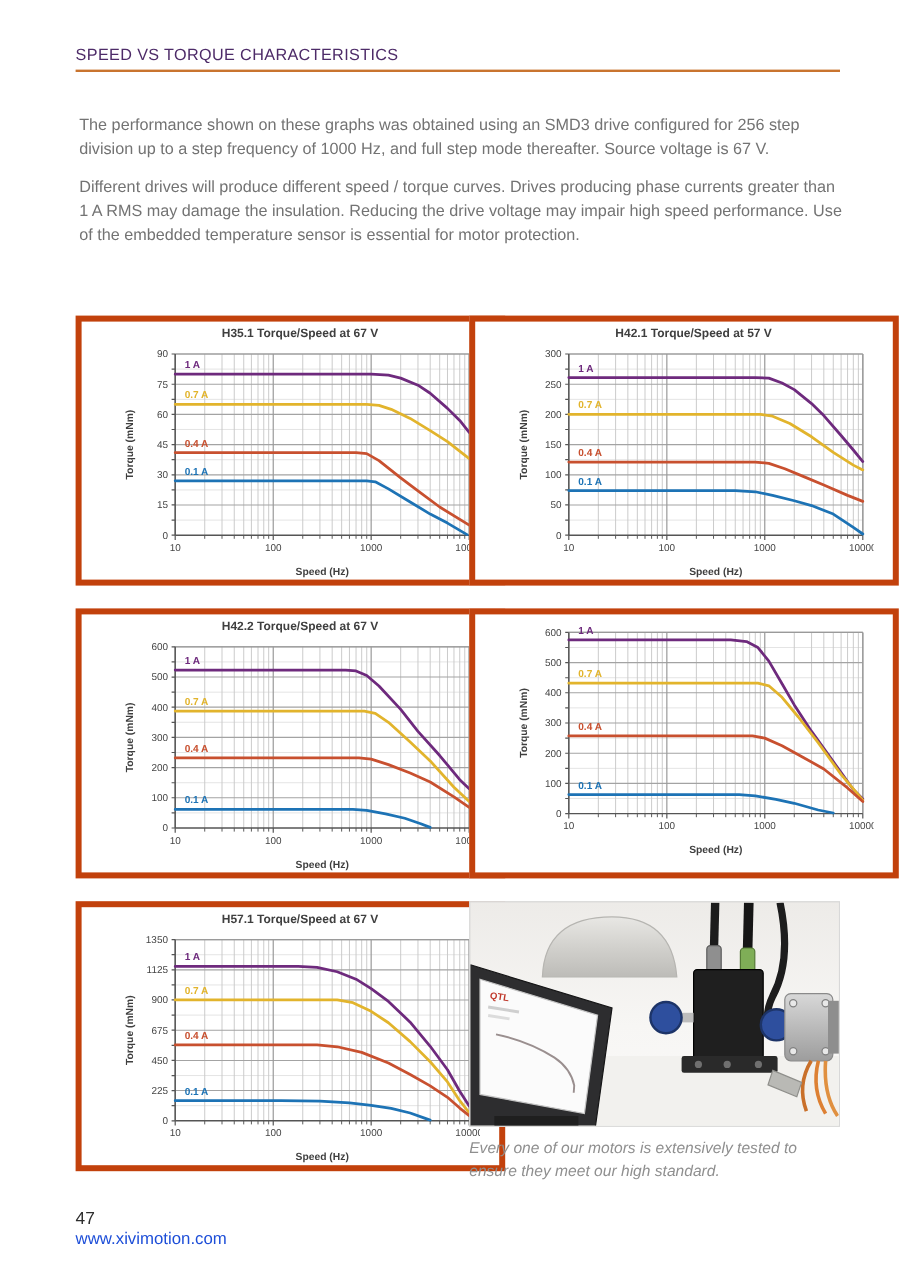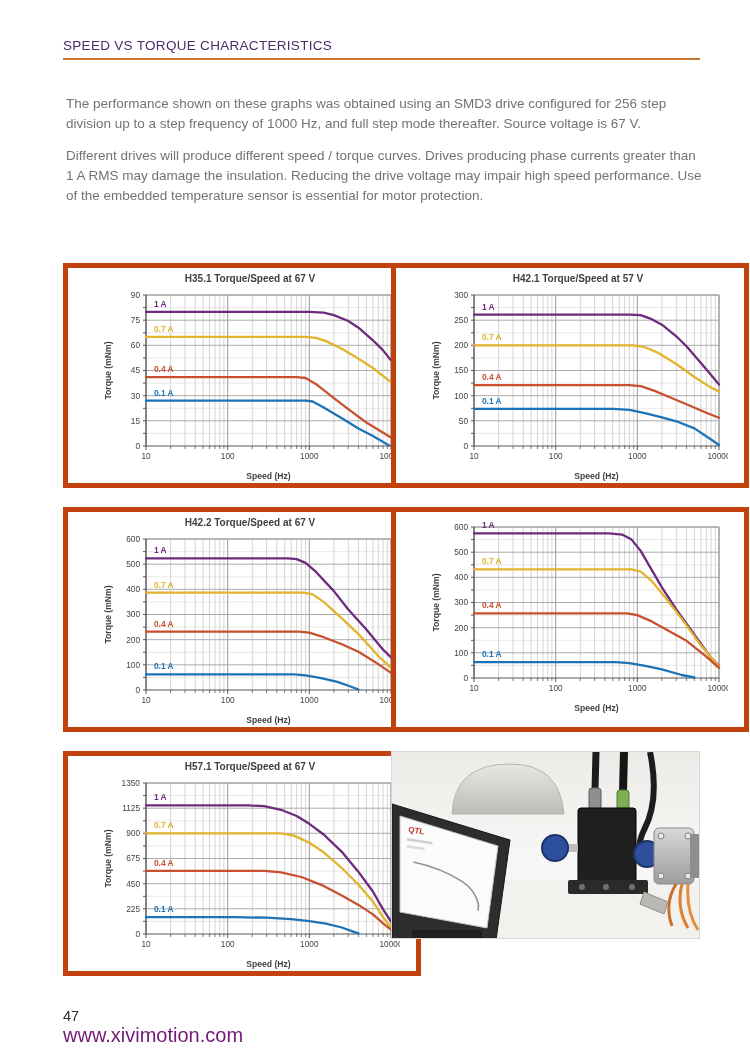--- a/index.html
+++ b/index.html
@@ -39,21 +39,21 @@
   }
   .photo-caption {
     margin-top:9px; font-size:13px; font-style:italic; color:#8f8f8f; line-height:1.45;
   }
 
   .footer {
     position:absolute; left:63px; right:50px; top:1008px;
     display:flex; justify-content:space-between; align-items:baseline;flex-direction:column;
   }
   .footer .page-number { font-size:14.5px; color:#2e2e2e; }
-  .footer .website { font-size:20px; color:#701a75; text-decoration:none; }
+  .footer .website { font-size:14px; color:#1d4ed8; text-decoration:none; }
 </style>
 </head>
 <body>
 
 <div class="page">
 
   <div class="header">
     <div class="page-title">SPEED VS TORQUE CHARACTERISTICS</div>
     <div class="title-rule"></div>
   </div>
@@ -672,20 +672,21 @@
           <path d="M252 140 L276 150 L272 162 L248 152 Z" fill="#b9b9b5" stroke="#8f8f8b"></path>
           <polygon points="0,52 118,88 104,188 0,188" fill="#2d2d2f" stroke="#161617"></polygon>
           <polygon points="8,64 106,94 95,176 8,160" fill="#fbfbfb" stroke="#c4c4c4"></polygon>
           <text x="16" y="80" font-family="Liberation Sans, sans-serif" font-size="8" font-weight="bold" fill="#c0392b" transform="rotate(9 16 80)">QTL</text>
           <rect x="15" y="86" width="26" height="2.5" fill="#cfcfcf" transform="rotate(9 15 86)"></rect>
           <rect x="15" y="93" width="18" height="2.5" fill="#dcdcdc" transform="rotate(9 15 93)"></rect>
           <path d="M20 112 Q48 116 70 128 Q84 136 88 150 L88 156" stroke="#9a8f8f" stroke-width="1.6" fill="none" transform="rotate(4 50 130)"></path>
           <rect x="20" y="178" width="70" height="10" fill="#1f1f1f"></rect>
         </svg>
       </div>
+      <div class="photo-caption">Every one of our motors is extensively tested to ensure they meet our high standard.</div>
     </div>
 
   </div>
 
   <div class="footer">
     <span class="page-number">47</span>
     <a class="website" href="#">www.xivimotion.com</a>
   </div>
 
 </div>

